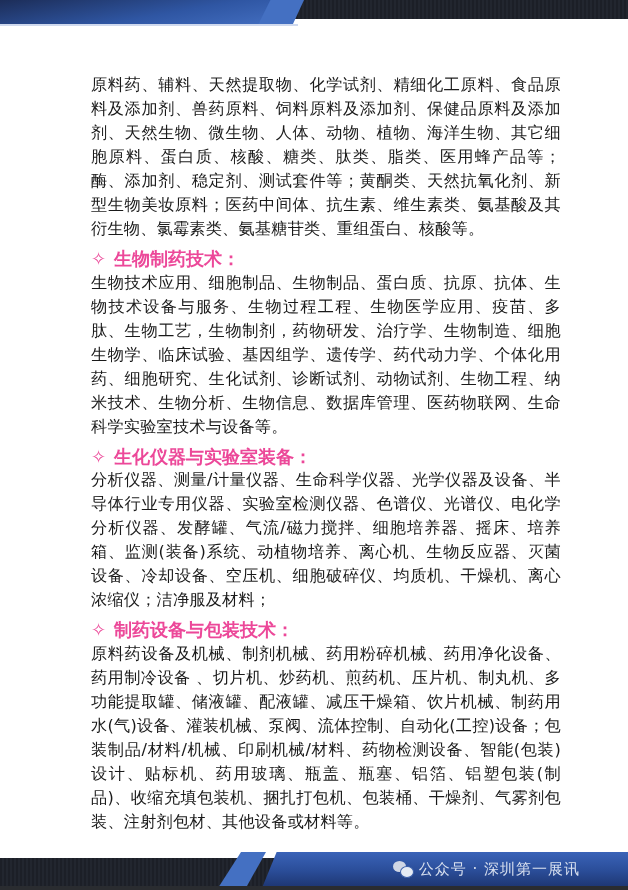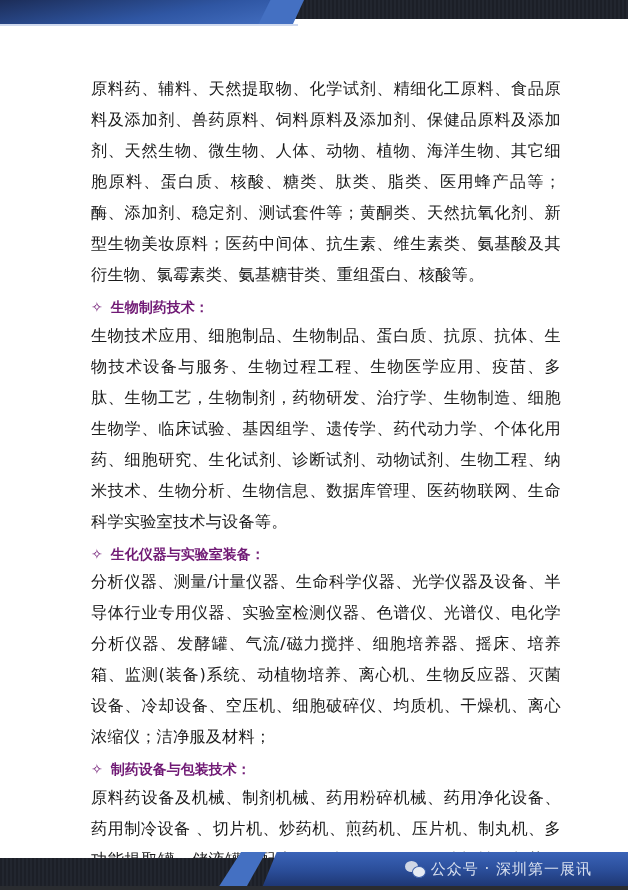--- a/index.html
+++ b/index.html
@@ -9,34 +9,34 @@
   .top-dark { position:absolute; left:0; top:0; width:628px; height:19px;
               background:repeating-linear-gradient(90deg,#1c1f27 0 2px,#22262f 2px 4px); }
   .top-blue { position:absolute; left:0; top:0; width:300px; height:25px;
               background:linear-gradient(170deg,#1c2d58 0%,#2f56a3 55%,#4571c4 100%);
               clip-path:polygon(0 0,100% 0,96% 100%,0 100%); }
   .top-accent { position:absolute; left:258px; top:0; width:46px; height:25px;
                 background:#4470c2; clip-path:polygon(27% 0,100% 0,75% 100%,0 100%); }
   .top-line { position:absolute; left:0; top:24px; width:298px; height:2px; background:#cfd9ee; }
 
   .content { position:absolute; left:91px; top:73px; width:470px; }
-  .para { font-size:16.2px; line-height:31px; color:#1a1a1a; margin:0; text-align:justify; letter-spacing:0.2px; }
-  .heading { font-size:14px; line-height:23.6px; color:#701a75; font-weight:bold; margin:6px 0 0 0; }
+  .para { font-size:16.2px; line-height:24px; color:#1a1a1a; margin:0; text-align:justify; letter-spacing:0.2px; }
+  .heading { font-size:18px; line-height:23.6px; color:#ec4899; font-weight:bold; margin:6px 0 0 0; }
   .heading .diamond { font-weight:normal; margin-right:8px; }
 
   .bottom { position:absolute; left:0; top:852px; width:628px; height:38px; }
   .bot-dark { position:absolute; left:0; top:6px; width:628px; height:32px;
               background:repeating-linear-gradient(90deg,#1c1f27 0 2px,#22262f 2px 4px); }
   .bot-blue { position:absolute; left:262px; top:0; width:366px; height:36px;
               background:linear-gradient(180deg,#3a63b8 0%,#2b4e9a 50%,#1d3570 100%);
               clip-path:polygon(4% 0,100% 0,100% 100%,0 100%); }
   .bot-accent { position:absolute; left:218px; top:0; width:48px; height:36px;
                 background:#4470c2; clip-path:polygon(48% 0,100% 0,58% 100%,0 100%); }
   .bot-strip { position:absolute; left:0; top:886px; width:628px; height:4px; background:#2a2c30; }
-  .watermark { position:absolute; right:36px; top:857px; height:24px; display:flex; align-items:center;
+  .watermark { position:absolute; right:48px; top:857px; height:24px; display:flex; align-items:center;
                color:#d8e0ef; font-size:15px; letter-spacing:1px; }
   .wechat { position:relative; width:20px; height:16px; margin-right:6px; }
   .wechat .b1 { position:absolute; left:0; top:0; width:13px; height:11px; border-radius:50%; background:#cfd6e4; }
   .wechat .b2 { position:absolute; left:7px; top:5px; width:12px; height:10px; border-radius:50%; background:#e6ebf3; border:1px solid #3a5ea8; }
 </style>
 </head>
 <body>
 
 <div class="top-bar">
   <div class="top-dark"></div>

